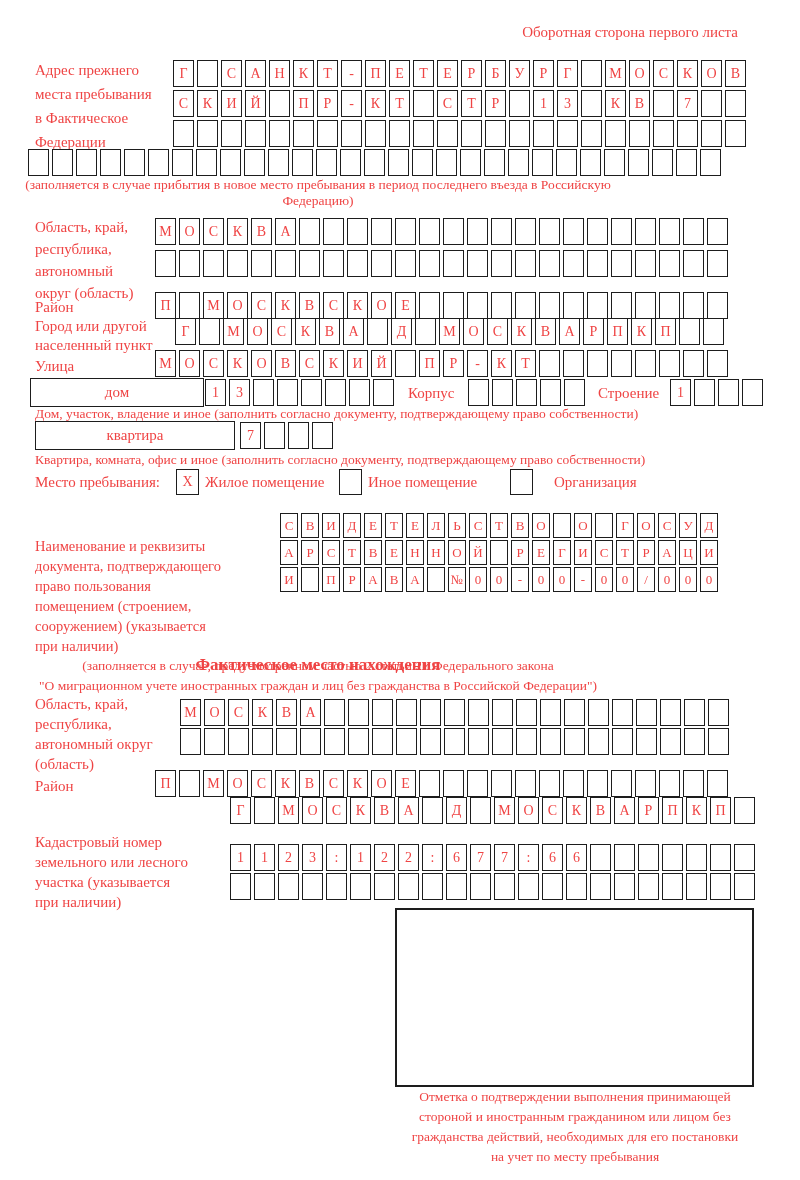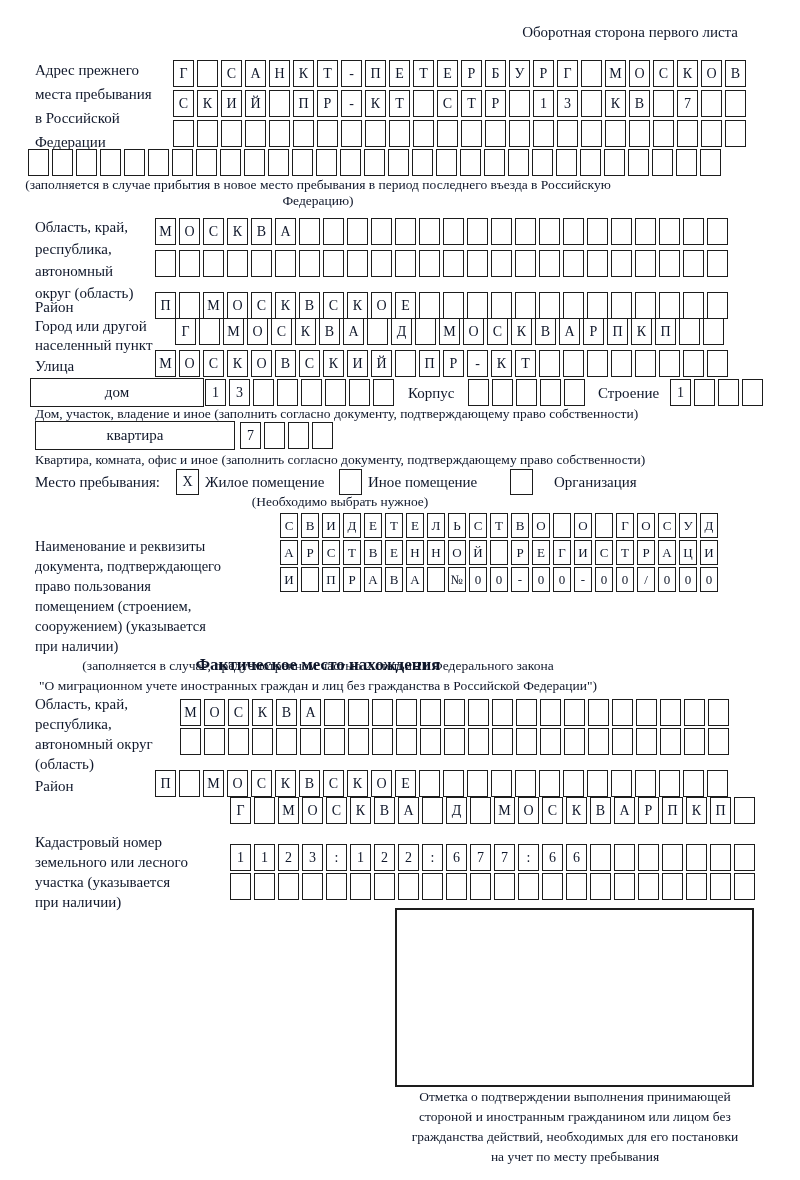--- a/index.html
+++ b/index.html
@@ -1,16 +1,16 @@
 <!DOCTYPE html>
 <html><head>
 <meta charset="utf-8">
 <style>
   html,body{margin:0;padding:0;background:#fff;}
-  .page{position:relative;width:800px;height:1180px;background:#fff;color:#0f172a;
+  .page{position:relative;width:800px;height:1180px;background:#fff;color:#ef4444;
         font-family:"Liberation Serif","DejaVu Serif",serif;overflow:hidden;}
   .abs{position:absolute;}
   .grid{display:flex;gap:3px;}
   .cell{flex:0 0 auto;width:19px;height:25px;border:1.5px solid #1d1d1d;
         font-size:14px;line-height:25px;text-align:center;}
   .sm .cell{width:16px;height:23px;line-height:23px;font-size:13px;}
   .label{font-size:15px;line-height:25px;white-space:pre-line;}
   .note{font-size:13.5px;white-space:pre-line;}
   .center{left:0;width:636px;text-align:center;}
   .bold{font-weight:bold;}
@@ -20,21 +20,21 @@
 </style>
 </head>
 <body>
 
 <div class="page">
 
   <div class="abs" style="top:24px;right:62px;font-size:15px">Оборотная сторона первого листа</div>
 
   <div class="abs label" style="top:58px;left:35px;line-height:24px">Адрес прежнего
 места пребывания
-в Российской
+в Фактическое
 Федерации</div>
   <div class="abs grid" style="top:60px;left:173px">
       <div class="cell">Г</div>
       <div class="cell"></div>
       <div class="cell">С</div>
       <div class="cell">А</div>
       <div class="cell">Н</div>
       <div class="cell">К</div>
       <div class="cell">Т</div>
       <div class="cell">-</div>
@@ -319,21 +319,20 @@
     </div>
   <div class="abs note" style="top:452px;left:35px">Квартира, комната, офис и иное (заполнить согласно документу, подтверждающему право собственности)</div>
 
   <div class="abs label" style="top:470px;left:35px">Место пребывания:</div>
   <div class="abs cb" style="top:469px;left:176px">X</div>
   <div class="abs label" style="top:470px;left:205px">Жилое помещение</div>
   <div class="abs cb" style="top:469px;left:339px"></div>
   <div class="abs label" style="top:470px;left:368px">Иное помещение</div>
   <div class="abs cb" style="top:469px;left:510px"></div>
   <div class="abs label" style="top:470px;left:554px">Организация</div>
-  <div class="abs note" style="top:494px;left:0;width:680px;text-align:center">(Необходимо выбрать нужное)</div>
 
   <div class="abs label" style="top:536px;left:35px;line-height:20px;font-size:14.5px">Наименование и реквизиты
 документа, подтверждающего
 право пользования
 помещением (строением,
 сооружением) (указывается
 при наличии)</div>
   <div class="abs grid sm" style="top:513px;left:280px">
       <div class="cell">С</div>
       <div class="cell">В</div>

